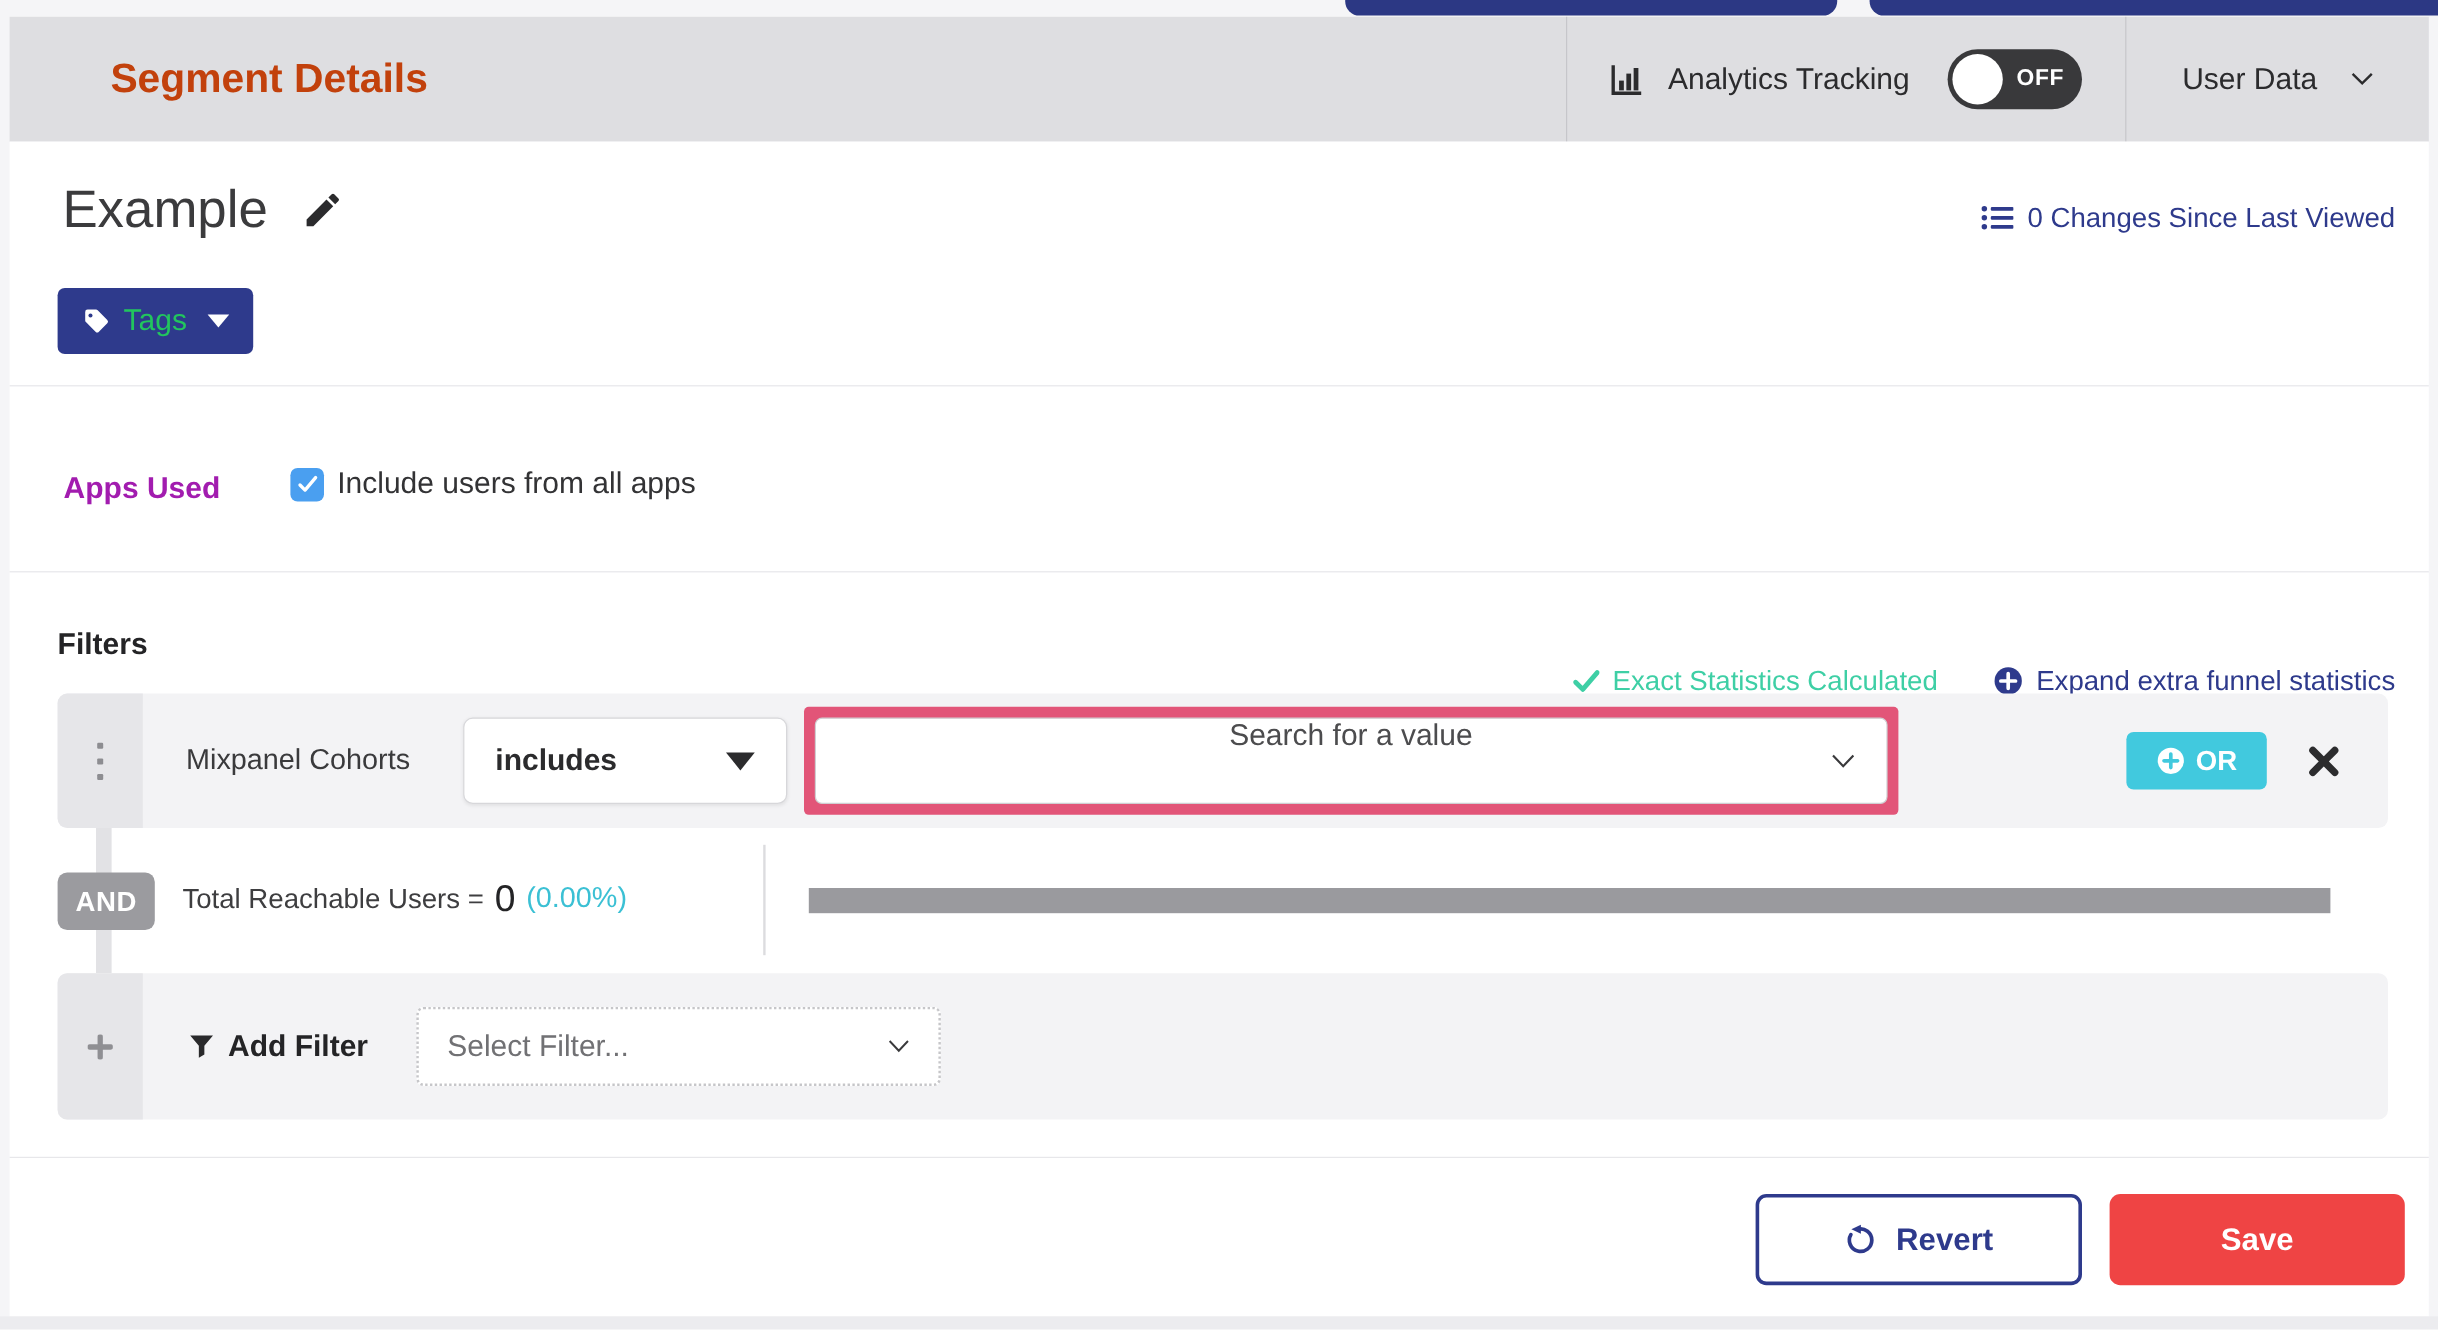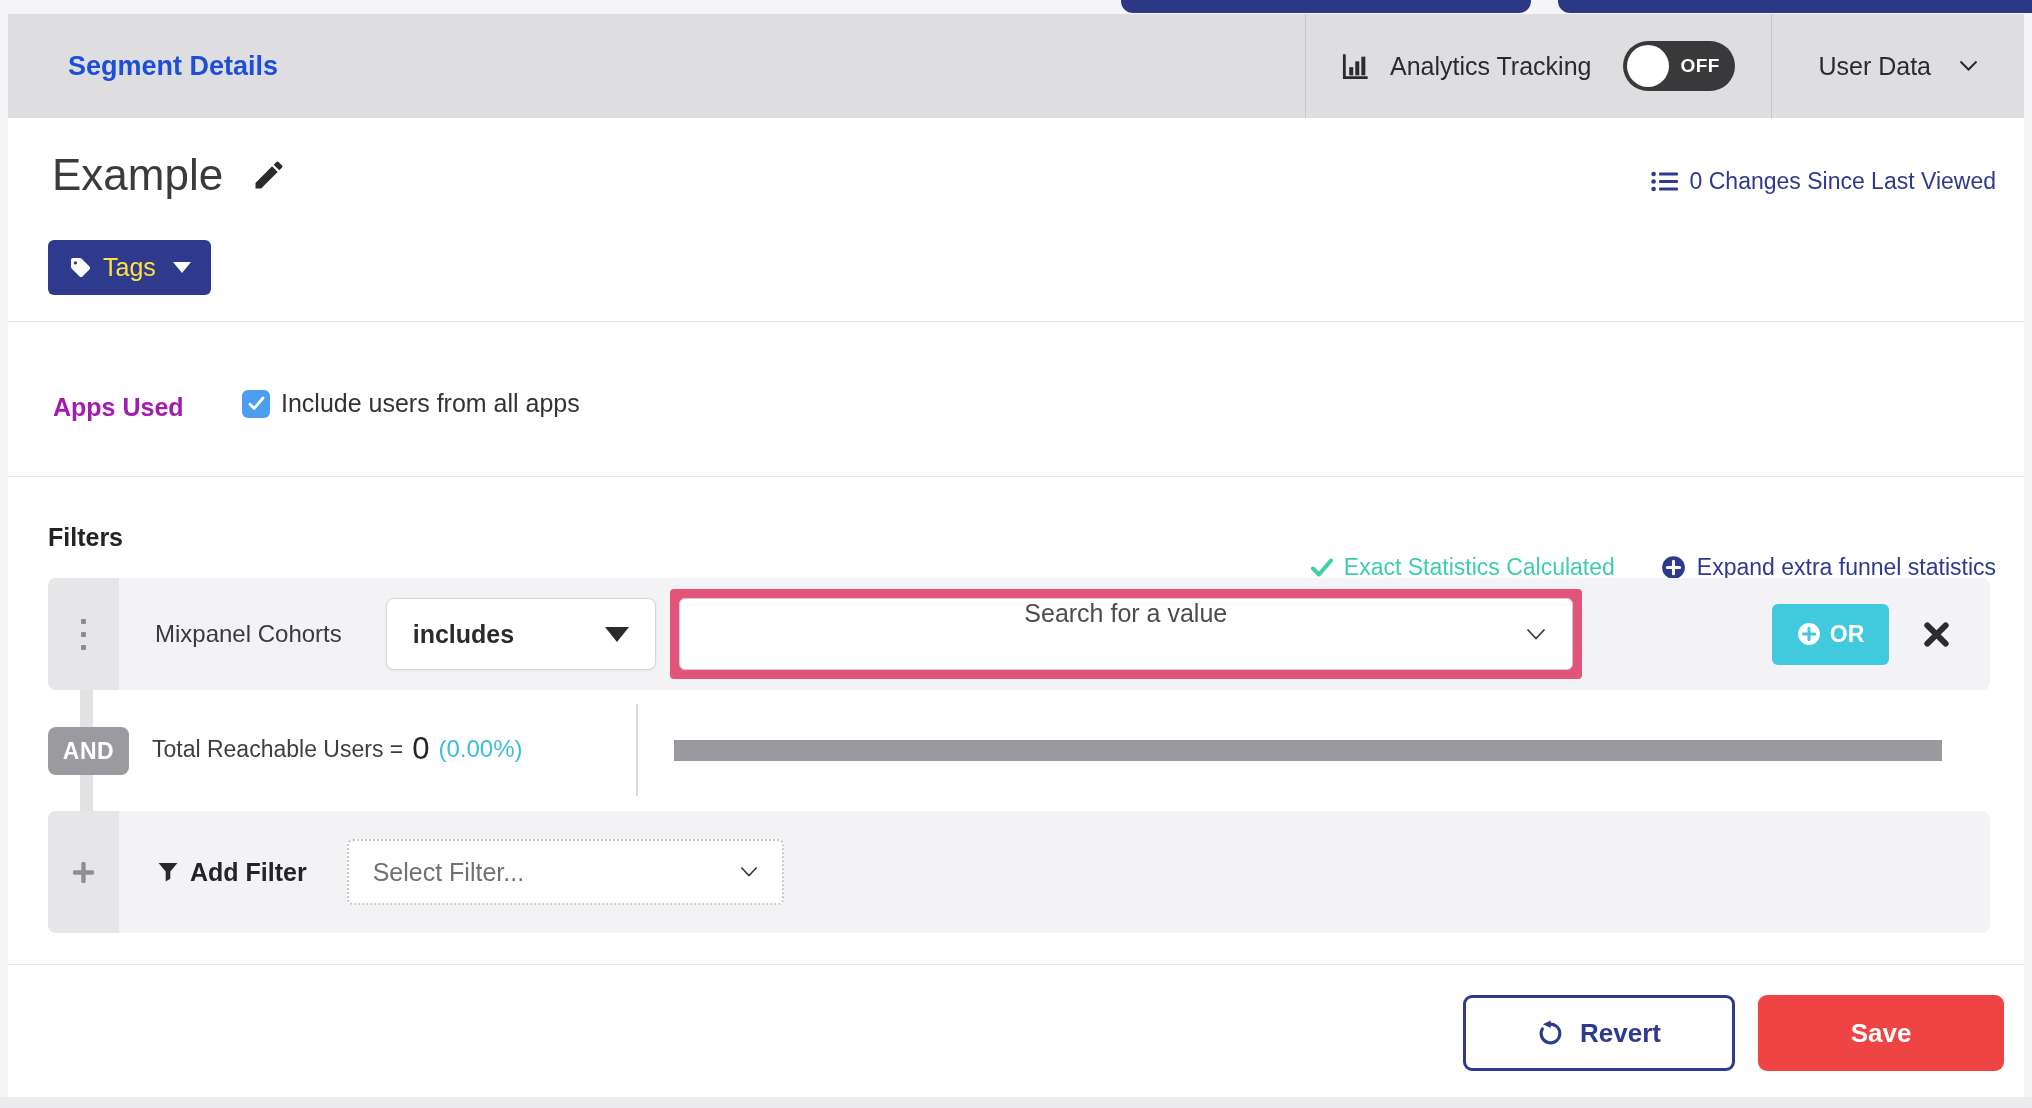--- a/index.html
+++ b/index.html
@@ -13,21 +13,21 @@
   }
   .pill { position: absolute; top: 0; height: 13px; background: #2c3884; border-radius: 0 0 12px 12px; }
   .pill-1 { left: 1121px; width: 410px; }
   .pill-2 { left: 1558px; width: 500px; }
 
   
   .header-bar {
     position: absolute; left: 8px; top: 14px; width: 2016px; height: 104px;
     background: #dedee1; display: flex; align-items: center;
   }
-  .header-title { padding-left: 60px; font-size: 27px; font-weight: 700; color: #1d4ed8; }
+  .header-title { padding-left: 84px; font-size: 34px; font-weight: 700; color: #c2410c; }
   .header-spacer { flex: 1; }
   .hsec { border-left: 1px solid #c6c6ca; height: 100%; display: flex; align-items: center; }
   .hsec.analytics { padding: 13px 36px; gap: 20px; }
   .hsec.userdata { padding: 0 46px; gap: 28px; cursor: pointer; }
   .hlabel { font-size: 25px; color: #2b2b2d; }
   .toggle {
     margin-left: 12px; width: 112px; height: 50px; border-radius: 25px;
     background: #39393b; display: flex; align-items: center; cursor: pointer;
   }
   .toggle-knob { width: 42px; height: 42px; border-radius: 50%; background: #ffffff; margin-left: 4px; }
@@ -43,21 +43,21 @@
   .edit-pencil { cursor: pointer; display: flex; }
 
   .changes-link {
     position: absolute; right: 28px; top: 50px; display: flex; align-items: center; gap: 12px;
     color: #2e3a8c; font-size: 23px; cursor: pointer;
   }
 
   .tags-btn {
     position: absolute; left: 40px; top: 122px; height: 55px; padding: 0 20px;
     background: #2e3a8c; border: none; border-radius: 6px; cursor: pointer;
-    display: flex; align-items: center; gap: 11px; color: #fde047; font-size: 25px;
+    display: flex; align-items: center; gap: 11px; color: #22c55e; font-size: 25px;
     font-family: inherit;
   }
   .caret-down { width: 0; height: 0; border-left: 9px solid transparent; border-right: 9px solid transparent; border-top: 11px solid #ffffff; margin-left: 6px; }
 
   .apps-label { position: absolute; left: 45px; top: 275px; font-size: 25px; font-weight: 700; color: #a21caf; }
   .apps-check-row { position: absolute; left: 234px; top: 271px; display: flex; align-items: center; gap: 11px; }
   .checkbox { width: 28px; height: 28px; border-radius: 6px; background: #4a9ff0; display: flex; align-items: center; justify-content: center; cursor: pointer; }
   .check-label { font-size: 25px; color: #333335; }
 
   .filters-heading { position: absolute; left: 40px; top: 405px; font-size: 25px; font-weight: 700; color: #242426; }
@@ -78,21 +78,21 @@
   }
   .includes-select .op { font-size: 25px; font-weight: 700; color: #2b2b2d; }
   .tri-down { width: 0; height: 0; border-left: 12px solid transparent; border-right: 12px solid transparent; border-top: 15px solid #2b2b2d; margin-left: auto; }
   .pink-wrap { margin-left: 14px; width: 912px; height: 90px; background: #e25578; border-radius: 4px; padding: 9px; }
   .value-select {
     width: 100%; height: 100%; background: #fff; border: 1px solid #cfcfd2; border-radius: 6px;
     display: flex; align-items: center; padding: 0 26px; cursor: pointer; flex-direction: column;
   }
   .value-select .ph { font-size: 25px; color: #4c4c4e; }
   .or-btn {
-    margin-left: auto; width: 117px; height: 61px; background: #41c9de; border: none; border-radius: 6px;
+    margin-left: auto; width: 117px; height: 48px; background: #41c9de; border: none; border-radius: 6px;
     display: flex; align-items: center; justify-content: center; gap: 9px; color: #fff;
     font-size: 23px; font-weight: 700; cursor: pointer; font-family: inherit;
   }
   .close-x { margin: 0 40px 0 34px; cursor: pointer; display: flex; }
 
   
   .connector { position: absolute; left: 72px; top: 572px; width: 13px; height: 121px; background: #e2e2e5; }
   .and-badge {
     position: absolute; left: 40px; top: 609px; width: 81px; height: 48px; background: #9b9b9f;
     border-radius: 8px; display: flex; align-items: center; justify-content: center;

